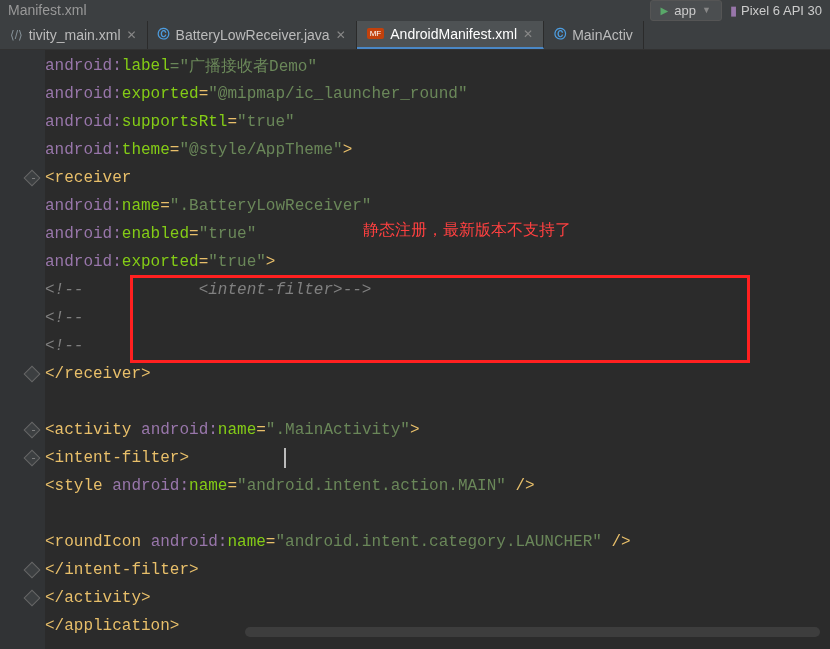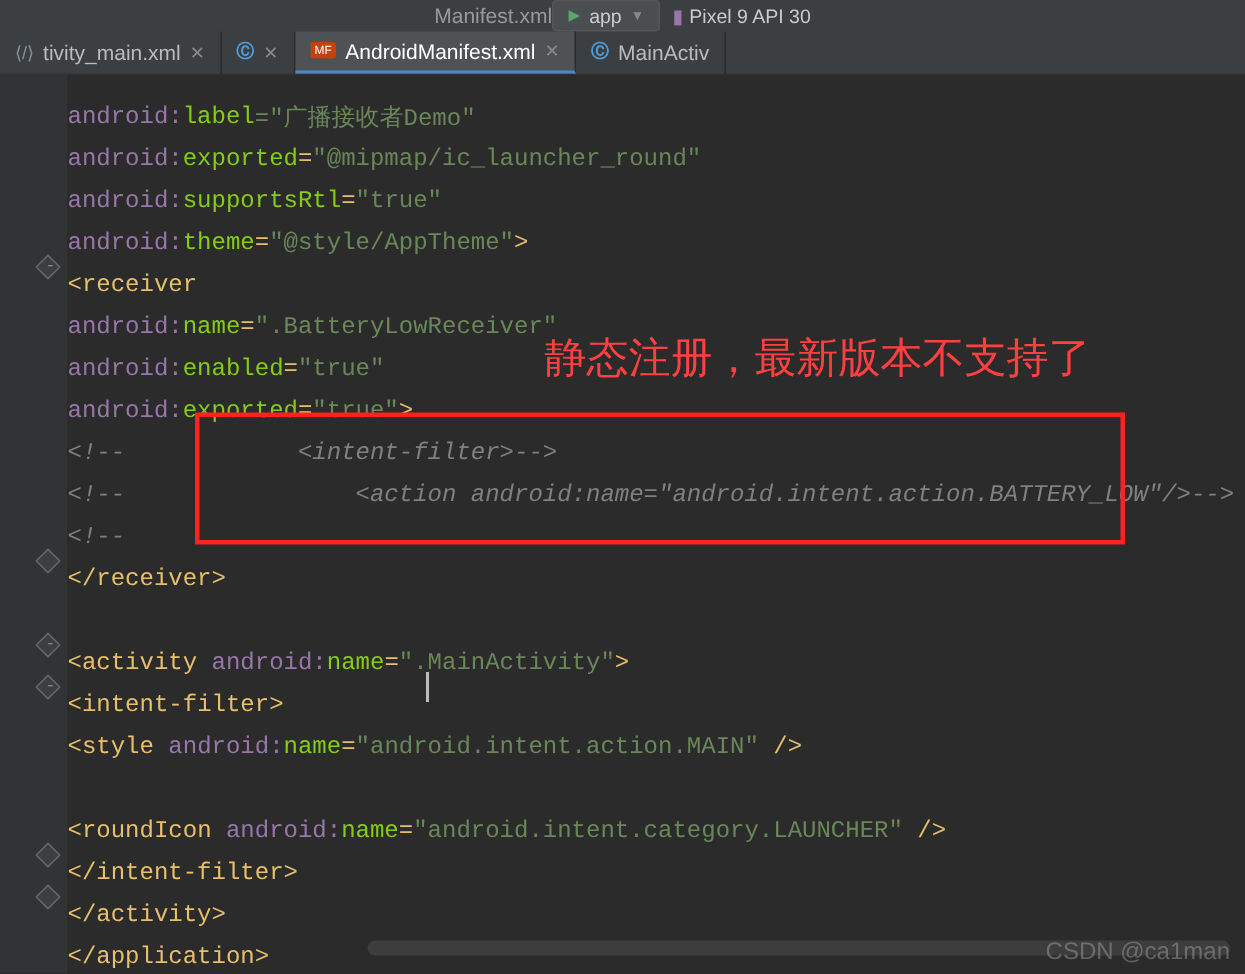--- a/index.html
+++ b/index.html
@@ -10,21 +10,21 @@
   color: #a9b7c6;
   width: 830px;
   height: 649px;
   overflow: hidden;
 }
 .top-bar {
   height: 20px;
   background: #3c3f41;
   display: flex;
   align-items: center;
-  justify-content: center;
+  justify-content: space-between;
   padding: 0 8px;
   color: #bbb;
   font-size: 14px;
 }
 .top-title { color: #999; font-family: sans-serif; }
 .top-right { display: flex; gap: 8px; align-items: center; }
 .run-btn {
   background: #4b4e50;
   border: 1px solid #555;
   padding: 2px 10px;
@@ -107,39 +107,39 @@
   content: '-';
   position: absolute;
   transform: rotate(-45deg);
   left: 3px;
   top: -2px;
   color: #888;
 }
 .code-area {
   flex: 1;
   background: #2b2b2b;
-  padding-top: 14px;
+  padding-top: 2px;
   position: relative;
   overflow: hidden;
 }
 .line {
   height: 28px;
   display: flex;
   align-items: center;
   white-space: pre;
 }
 .c-tag { color: #e8bf6a; }
 .c-str { color: #6a8759; }
 .c-com { color: #808080; font-style: italic; }
 .c-attr { color: #84cc16; }
 .c-ns { color: #9876aa; }
 .overlay-red {
   position: absolute;
   color: #ff4040;
-  font-size: 28px;
+  font-size: 16px;
   font-family: Liberation Mono, monospace;
   font-weight: normal;
 }
 .red-box {
   position: absolute;
   border: 3px solid #ff2020;
 }
 .cursor-line {
   position: absolute;
   width: 2px;
@@ -170,33 +170,34 @@
 <div class="top-bar">
   <span class="top-title">Manifest.xml</span>
   <div class="top-right">
     <div class="run-btn">
       <span class="play">▶</span>
       <span>app</span>
       <span class="down">▼</span>
     </div>
     <div class="device">
       <span class="device-icon">▮</span>
-      <span>Pixel 9 API 30</span>
+      <span>Pixel 6 API 30</span>
     </div>
   </div>
 </div>
 
 <div class="tab-bar">
   <div class="tab">
     <span class="file-icon x">⟨/⟩</span>
     <span>tivity_main.xml</span>
     <span class="close">✕</span>
   </div>
   <div class="tab">
     <span class="file-icon c">Ⓒ</span>
+    <span>BatteryLowReceiver.java</span>
     <span class="close">✕</span>
   </div>
   <div class="tab active">
     <span class="file-icon mf">MF</span>
     <span>AndroidManifest.xml</span>
     <span class="close">✕</span>
   </div>
   <div class="tab">
     <span class="file-icon c">Ⓒ</span>
     <span>MainActiv</span>
@@ -243,32 +244,31 @@
   <div class="code-area">
     <div class="line">        <span class="c-ns">android:</span><span class="c-attr">label</span><span class="c-str">="广播接收者Demo"</span></div>
     <div class="line">        <span class="c-ns">android:</span><span class="c-attr">exported</span><span class="c-tag">=</span><span class="c-str">"@mipmap/ic_launcher_round"</span></div>
     <div class="line">        <span class="c-ns">android:</span><span class="c-attr">supportsRtl</span><span class="c-tag">=</span><span class="c-str">"true"</span></div>
     <div class="line">        <span class="c-ns">android:</span><span class="c-attr">theme</span><span class="c-tag">=</span><span class="c-str">"@style/AppTheme"</span><span class="c-tag">&gt;</span></div>
     <div class="line">        <span class="c-tag">&lt;</span><span class="c-tag">receiver</span></div>
     <div class="line">            <span class="c-ns">android:</span><span class="c-attr">name</span><span class="c-tag">=</span><span class="c-str">".BatteryLowReceiver"</span></div>
     <div class="line">            <span class="c-ns">android:</span><span class="c-attr">enabled</span><span class="c-tag">=</span><span class="c-str">"true"</span></div>
     <div class="line">            <span class="c-ns">android:</span><span class="c-attr">exported</span><span class="c-tag">=</span><span class="c-str">"true"</span><span class="c-tag">&gt;</span></div>
     <div class="line"><span class="c-com">&lt;!--</span><span class="c-com">            &lt;intent-filter&gt;--&gt;</span></div>
-    <div class="line"><span class="c-com">&lt;!--</span><span class="c-com">                &lt;action android:name="android.intent.action.BATTERY_LOW"/&gt;--&gt;</span></div>
+    <div class="line"><span class="c-com">&lt;!--</span></div>
     <div class="line"><span class="c-com">&lt;!--</span></div>
     <div class="line">        <span class="c-tag">&lt;/</span><span class="c-tag">receiver</span><span class="c-tag">&gt;</span></div>
     <div class="line"> </div>
     <div class="line">        <span class="c-tag">&lt;</span><span class="c-tag">activity </span><span class="c-ns">android:</span><span class="c-attr">name</span><span class="c-tag">=</span><span class="c-str">".MainActivity"</span><span class="c-tag">&gt;</span></div>
     <div class="line">            <span class="c-tag">&lt;</span><span class="c-tag">intent-filter</span><span class="c-tag">&gt;</span></div>
     <div class="line">                <span class="c-tag">&lt;</span><span class="c-tag">style </span><span class="c-ns">android:</span><span class="c-attr">name</span><span class="c-tag">=</span><span class="c-str">"android.intent.action.MAIN" </span><span class="c-tag">/&gt;</span></div>
     <div class="line"> </div>
     <div class="line">                <span class="c-tag">&lt;</span><span class="c-tag">roundIcon </span><span class="c-ns">android:</span><span class="c-attr">name</span><span class="c-tag">=</span><span class="c-str">"android.intent.category.LAUNCHER" </span><span class="c-tag">/&gt;</span></div>
     <div class="line">            <span class="c-tag">&lt;/</span><span class="c-tag">intent-filter</span><span class="c-tag">&gt;</span></div>
     <div class="line">        <span class="c-tag">&lt;/</span><span class="c-tag">activity</span><span class="c-tag">&gt;</span></div>
     <div class="line">    <span class="c-tag">&lt;/</span><span class="c-tag">application</span><span class="c-tag">&gt;</span></div>
 
     <div class="overlay-red" style="top:170px; left:318px;">静态注册，最新版本不支持了</div>
     <div class="red-box" style="top:225px; left:85px; width:620px; height:88px;"></div>
     <div class="cursor-line" style="top:398px; left:239px;"></div>
     <div class="scrollbar-h"></div>
-    <div class="watermark">CSDN @ca1man</div>
   </div>
 </div>
 
 </body></html>

